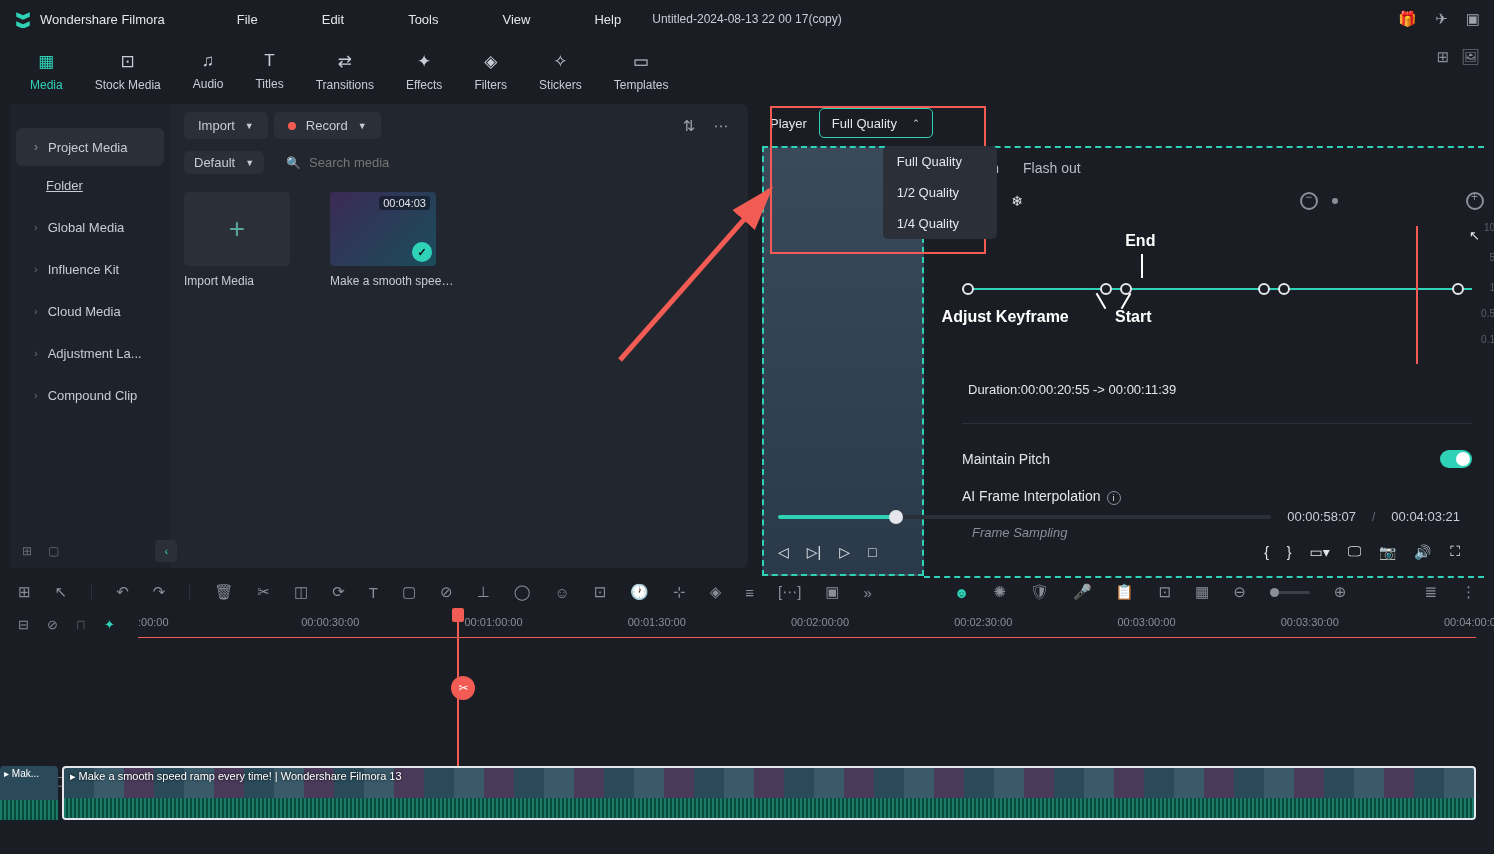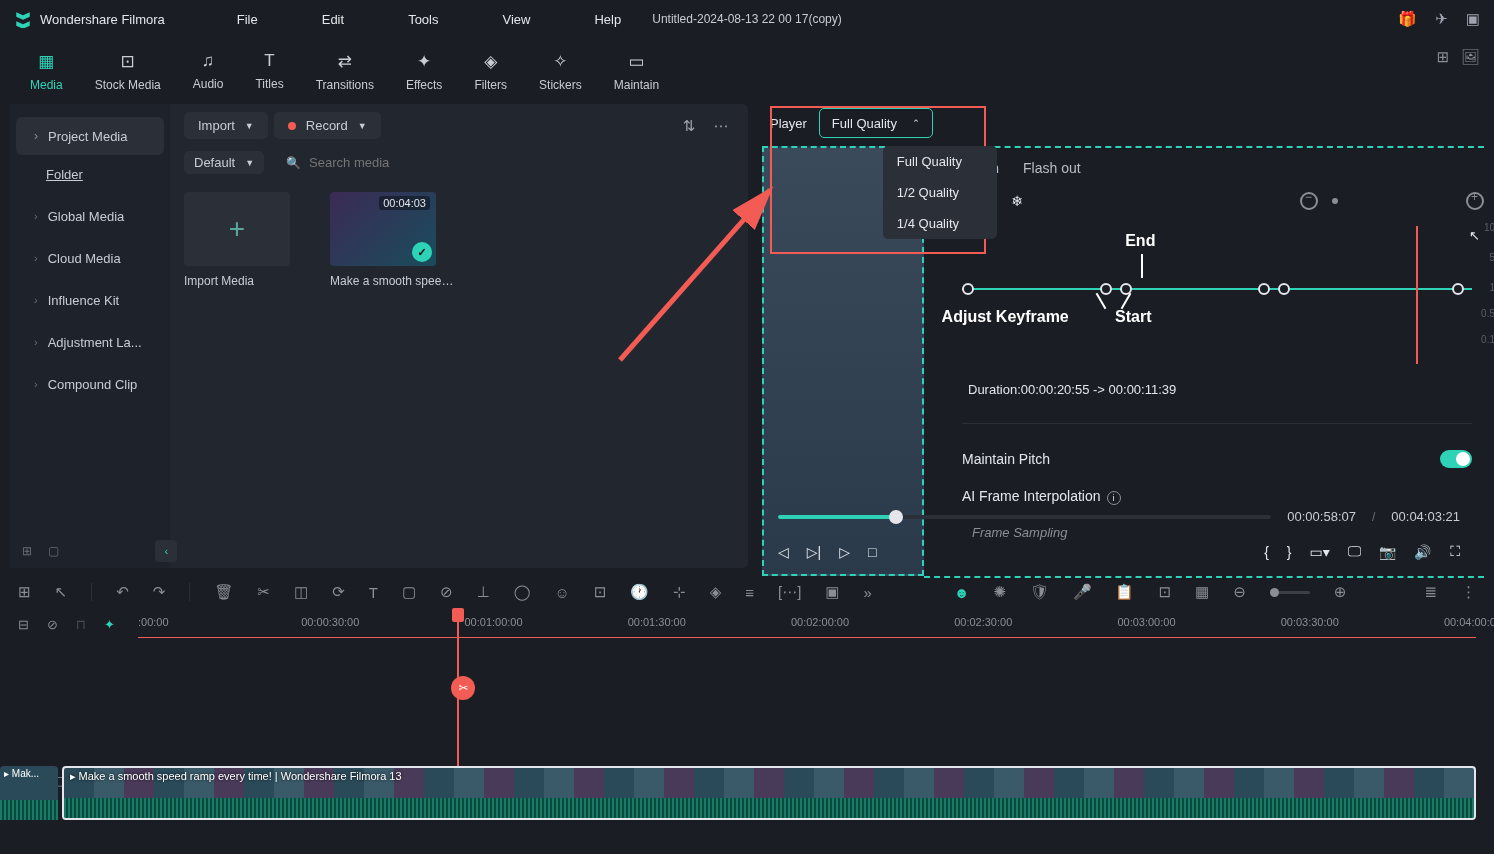--- a/index.html
+++ b/index.html
@@ -16,21 +16,21 @@
 
 .tool-tabs { height:66px; display:flex; align-items:center; padding:0 30px; gap:32px; }
 .ttab { display:flex; flex-direction:column; align-items:center; gap:6px; cursor:pointer; color:#c8ccd4; font-size:12px; }
 .ttab.active { color:#2ed3b7; }
 .ttab .ico { font-size:17px; }
 
 .main { display:flex; height:464px; }
 .left-pane { width:738px; display:flex; background:#22262e; border-radius:6px; margin:0 6px 0 10px; }
 .sidebar { width:160px; background:#1e222a; padding-top:4px; }
 .sb-header, .sb-item { display:flex; align-items:center; height:38px; padding:0 18px; font-size:13px; color:#c8ccd4; cursor:pointer; }
-.sb-header { background:#2a2f38; border-radius:6px; margin:9px 6px 0 6px; }
+.sb-header { background:#2a2f38; border-radius:6px; margin:20px 6px 0 6px; }
 .sb-header::before { content:"›"; font-size:12px; margin-right:10px; color:#8a8e96; }
 .sb-folder { padding-left:36px;text-decoration:underline; }
 .sb-item.nav { background:transparent; margin:4px 6px 0 6px; border-radius:6px; }
 .sb-item.nav::before { content:"›"; font-size:11px; margin-right:10px; color:#6a6e76; }
 .sb-collapse { width:22px; height:22px; background:#2a2f38; border-radius:4px; display:flex; align-items:center; justify-content:center; margin-left:80px; color:#2ed3b7; font-size:11px; }
 
 .content { flex:1; padding:8px 14px; }
 .content-top { display:flex; align-items:center; gap:6px; }
 .dd { background:#2a2f38; border-radius:5px; padding:6px 14px; font-size:13px; display:flex; align-items:center; gap:10px; cursor:pointer; }
 .dd.rec::before { content:""; width:8px; height:8px; border-radius:50%; background:#f25c54; display:inline-block; }
@@ -176,38 +176,38 @@
   <div class="ttab">
       <span class="ico">◈</span>
       <span>Filters</span>
     </div>
   <div class="ttab">
       <span class="ico">✧</span>
       <span>Stickers</span>
     </div>
   <div class="ttab">
       <span class="ico">▭</span>
-      <span>Maintain</span>
+      <span>Templates</span>
     </div>
 </div>
 
 <div class="layout-icons">
   <span class="ic">⊞</span>
   <span class="ic">🖼</span>
 </div>
 
 <div class="main">
 
   <div class="left-pane">
     <div class="sidebar">
       <div class="sb-header">Project Media</div>
       <div class="sb-item sb-folder">Folder</div>
       <div class="sb-item nav">Global Media</div>
+      <div class="sb-item nav">Influence Kit</div>
       <div class="sb-item nav">Cloud Media</div>
-      <div class="sb-item nav">Influence Kit</div>
       <div class="sb-item nav">Adjustment La...</div>
       <div class="sb-item nav">Compound Clip</div>
       <div style="position:absolute;bottom:292px;left:22px;display:flex;gap:16px;align-items:center;">
         <span class="ic" style="color:#6a6e76">⊞</span>
         <span class="ic" style="color:#6a6e76">▢</span>
         <div class="sb-collapse">‹</div>
       </div>
     </div>
     <div class="content">
       <div class="content-top">

